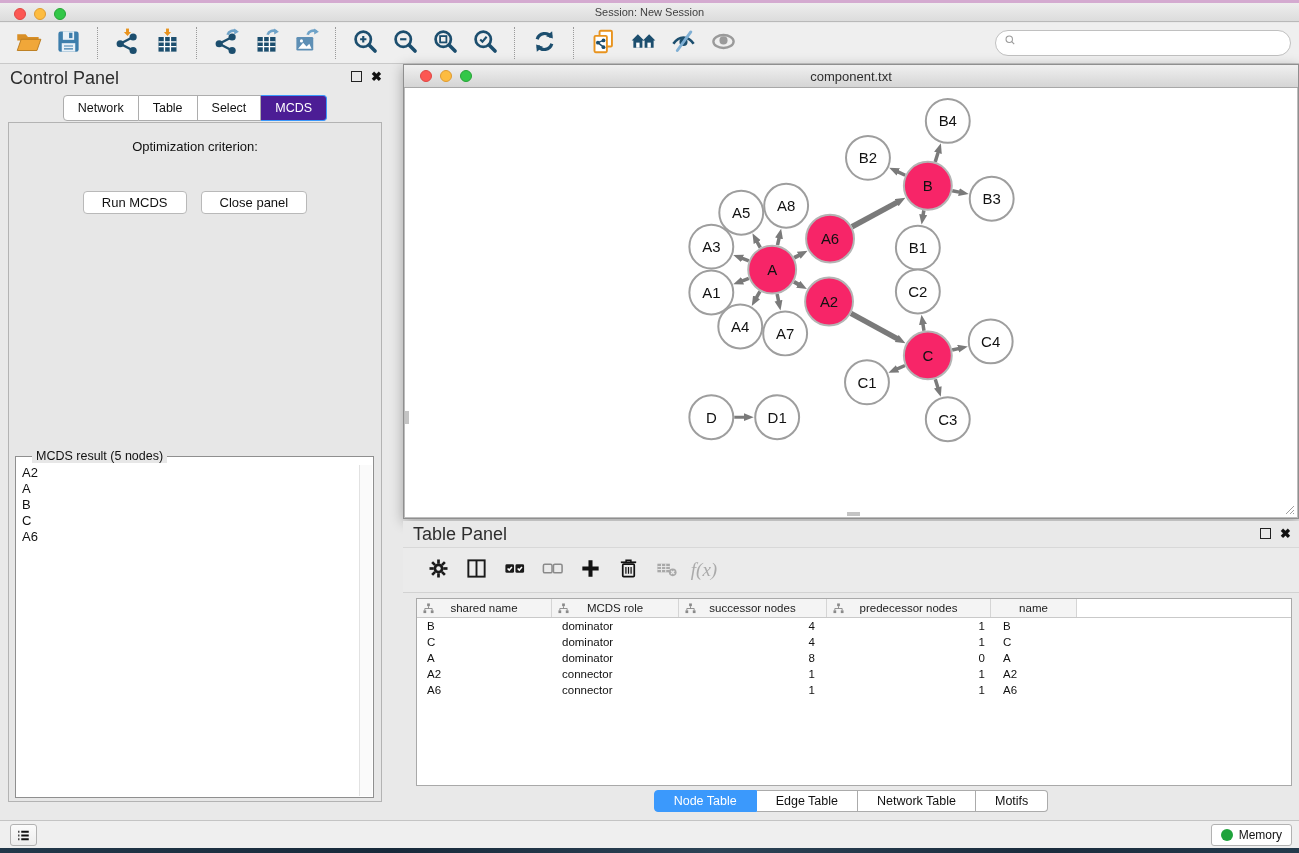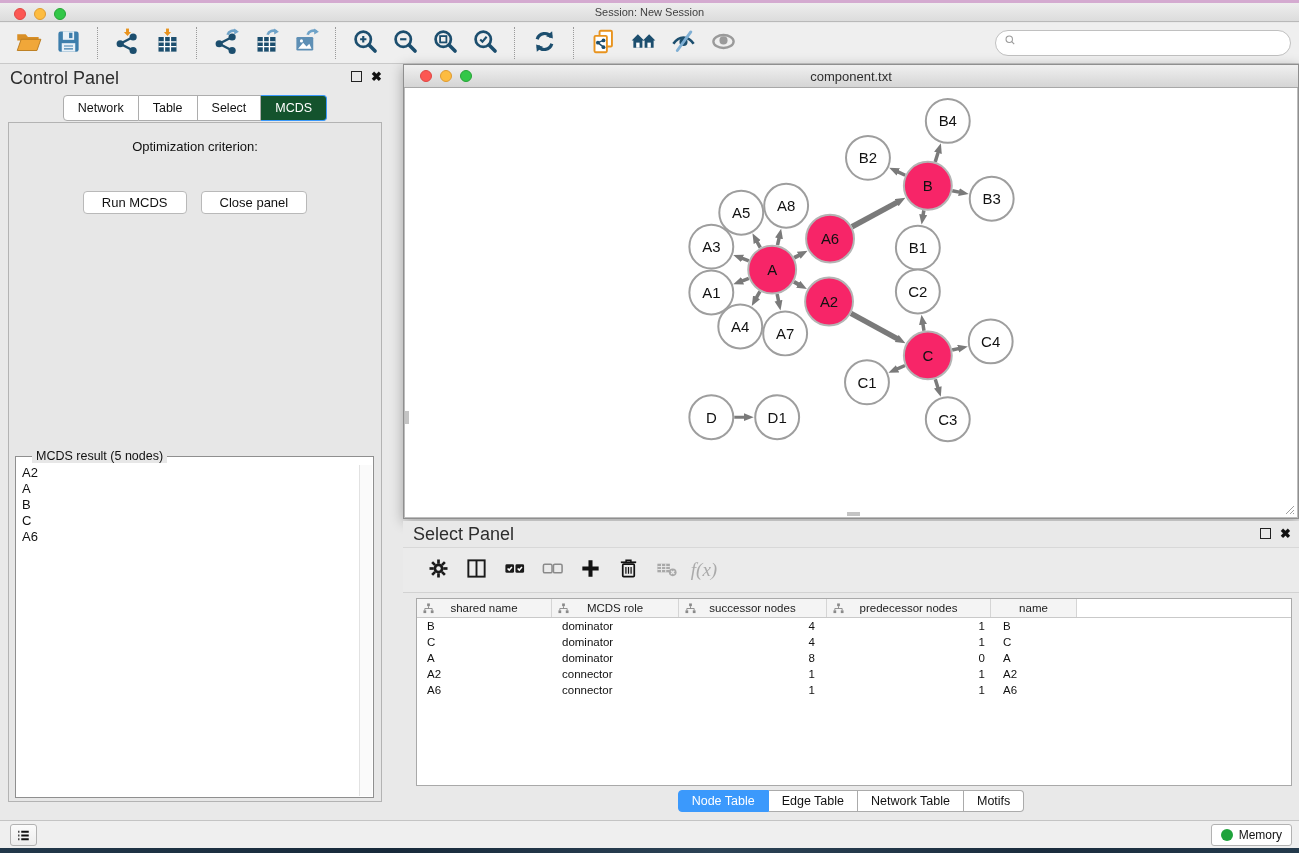--- a/index.html
+++ b/index.html
@@ -40,21 +40,21 @@
   .cp-header { position:absolute; left:0; top:0; width:100%; height:28px; display:flex; align-items:center; }
   .panel-title { font-size:18px; color:#2e2e2e; margin-left:10px; }
   .panel-controls { position:absolute; right:8px; top:7px; display:flex; gap:9px; align-items:center; }
   .float-btn { width:11px; height:11px; border:1.5px solid #222; display:inline-block; cursor:pointer; }
   .close-btn { font-size:13px; font-weight:bold; color:#111; cursor:pointer; line-height:11px; }
   .cp-tabs { position:absolute; left:0; top:31px; width:100%; display:flex; justify-content:center; }
   .cp-tab { height:22px; font-size:12.5px; display:flex; align-items:center; justify-content:center;
     background:#fff; border:1px solid #adadad; border-left:none; cursor:pointer; padding:12px 14px; color:#111; }
   .cp-tab:first-child { border-left:1px solid #adadad; border-radius:4px 0 0 4px; }
   .cp-tab:last-child { border-radius:0 4px 4px 0; }
-  .cp-tab.selected { background:#14532d; border-color:#3b99fc; color:#fff; }
+  .cp-tab.selected { background:#4c1d95; border-color:#3b99fc; color:#fff; }
   .cp-box { position:absolute; left:8px; right:8px; top:58px; bottom:16px; border:1px solid #b3b3b3; background:#e7e7e7; }
   .criterion-label { position:absolute; left:0; top:16px; width:100%; text-align:center; font-size:13px; color:#111; }
   .criterion-select { position:absolute; left:35px; right:35px; top:33px; height:24px; background:#fff;
     border:1px solid #b0b0b0; border-radius:4px; display:flex; align-items:center; cursor:pointer; }
   .criterion-select .val { flex:1; font-size:13px; padding-left:10px; color:#111; white-space:nowrap; overflow:hidden; }
   .stepper { width:19px; height:18px; margin-right:3px; background:#3b99fc; border-radius:3px;
     display:flex; align-items:center; justify-content:center; }
   .btn-row { position:absolute; left:0; top:68px; width:100%; display:flex; justify-content:center; gap:14px; }
   .push-btn { height:23px; background:#fff; border:1px solid #b9b9b9; border-radius:4px;
     font-size:13px; color:#111; padding:0 18px; display:flex; align-items:center; cursor:pointer; }
@@ -93,21 +93,21 @@
   .th { background:#f4f4f4; border-right:1px solid #d5d5d5; display:flex; align-items:center; justify-content:center;
     font-size:11.5px; color:#1c1c1c; position:relative; }
   .th svg.tree { position:absolute; left:6px; width:11px; height:11px; }
   .tr { display:flex; height:16px; align-items:center; }
   .td { font-size:11.5px; color:#111; overflow:hidden; white-space:nowrap; }
   .td.c0 { padding-left:10px; } .td.c1 { padding-left:10px; }
   .td.c2 { text-align:right; padding-right:12px; } .td.c3 { text-align:right; padding-right:6px; }
   .td.c4 { padding-left:12px; }
   .tp-tabs { position:absolute; left:0; top:269px; width:100%; display:flex; justify-content:center; }
   .tp-tab { height:22px; font-size:12.5px; display:flex; align-items:center; justify-content:center;
-    background:#fff; border:1px solid #ababab; border-left:none; cursor:pointer; padding:0 13px; color:#111; }
+    background:#fff; border:1px solid #ababab; border-left:none; cursor:pointer; padding:0 19px; color:#111; }
   .tp-tab:first-child { border-left:1px solid #ababab; border-radius:4px 0 0 4px; }
   .tp-tab:last-child { border-radius:0 4px 4px 0; }
   .tp-tab.selected { background:#3b99fc; border-color:#3b99fc; color:#fff; }
 
   
   .status-bar { left:0; top:820px; width:1299px; height:28px; background:#efefef; border-top:1px solid #c4c4c4; }
   .list-btn { position:absolute; left:10px; top:3px; width:27px; height:22px; background:linear-gradient(#fbfbfb,#ededed);
     border:1px solid #b2b2b2; border-radius:3px; display:flex; align-items:center; justify-content:center; cursor:pointer; }
   .list-btn svg { width:15px; height:15px; }
   .memory-btn { position:absolute; right:7px; top:3px; height:22px; background:#fff; border:1px solid #b2b2b2;
@@ -447,21 +447,21 @@
     <div class="scroll-nub-h"></div>
     <svg class="resize-grip" viewBox="0 0 12 12">
       <path d="M11 3 L3 11 M11 7 L7 11 M11 10 L10 11" stroke="#9f9f9f" stroke-width="1" fill="none"></path>
     </svg>
   </div>
   <div class="scroll-nub-v"></div>
 </div>
 
 <div class="abs table-panel">
   <div class="tp-header">
-    <span class="panel-title">Select Panel</span>
+    <span class="panel-title">Table Panel</span>
     <span class="panel-controls">
       <span class="float-btn"></span>
       <span class="close-btn">✖</span>
     </span>
   </div>
   <div class="tp-toolbar" id="tp-toolbar">
       <div class="tp-btn">
         <span><svg viewBox="0 0 24 24">
             <g fill="#1a1a1a">
               <circle cx="12" cy="12" r="5.2"></circle>

